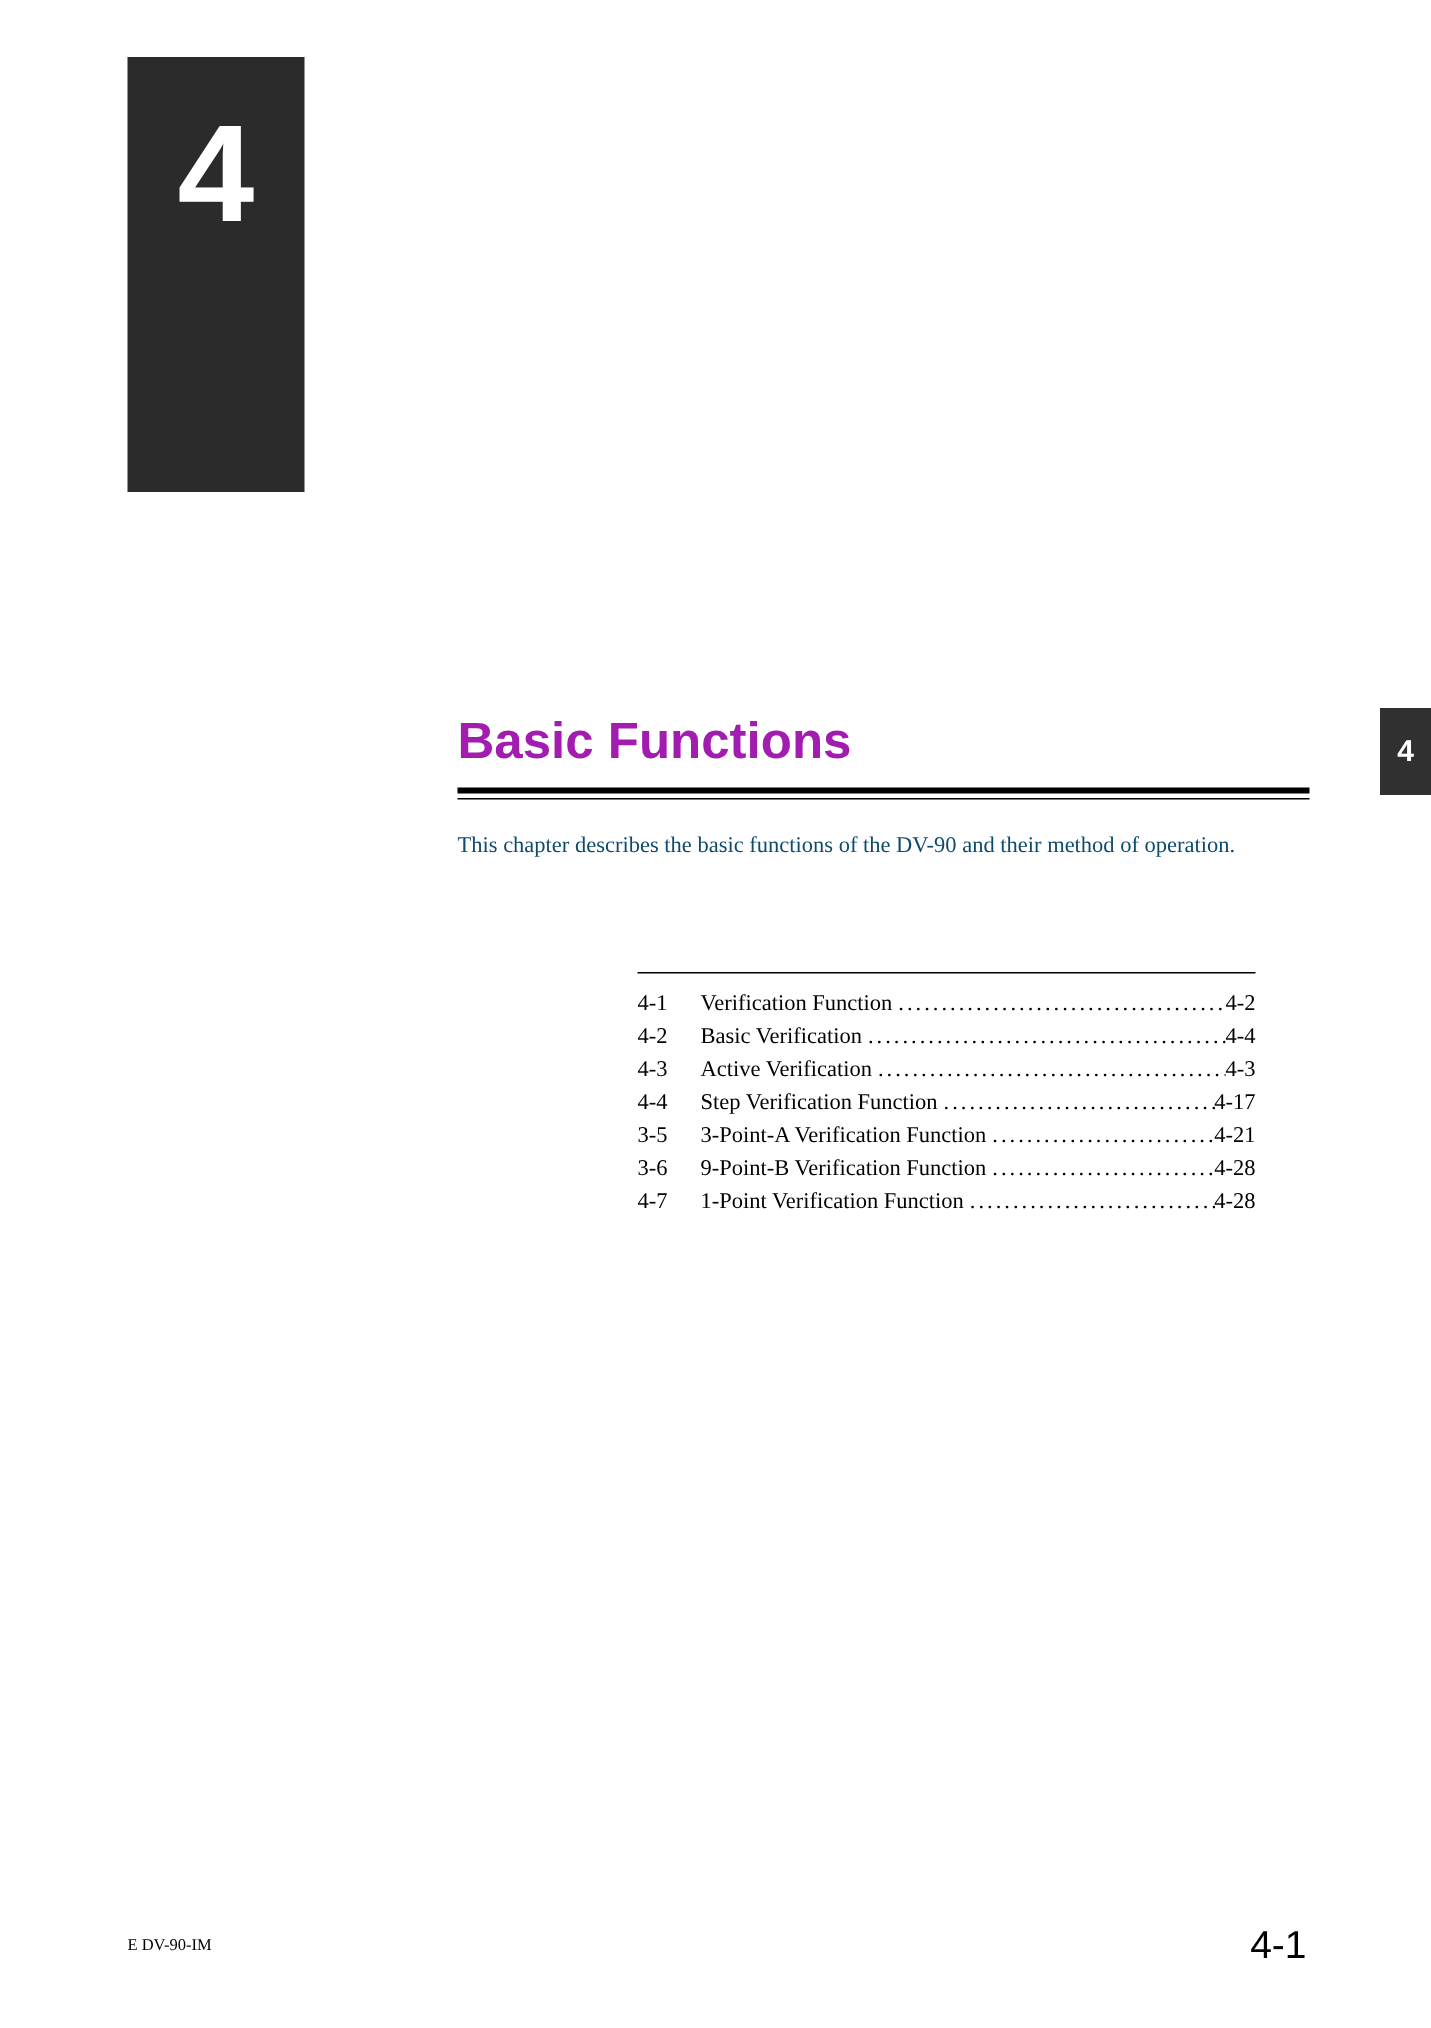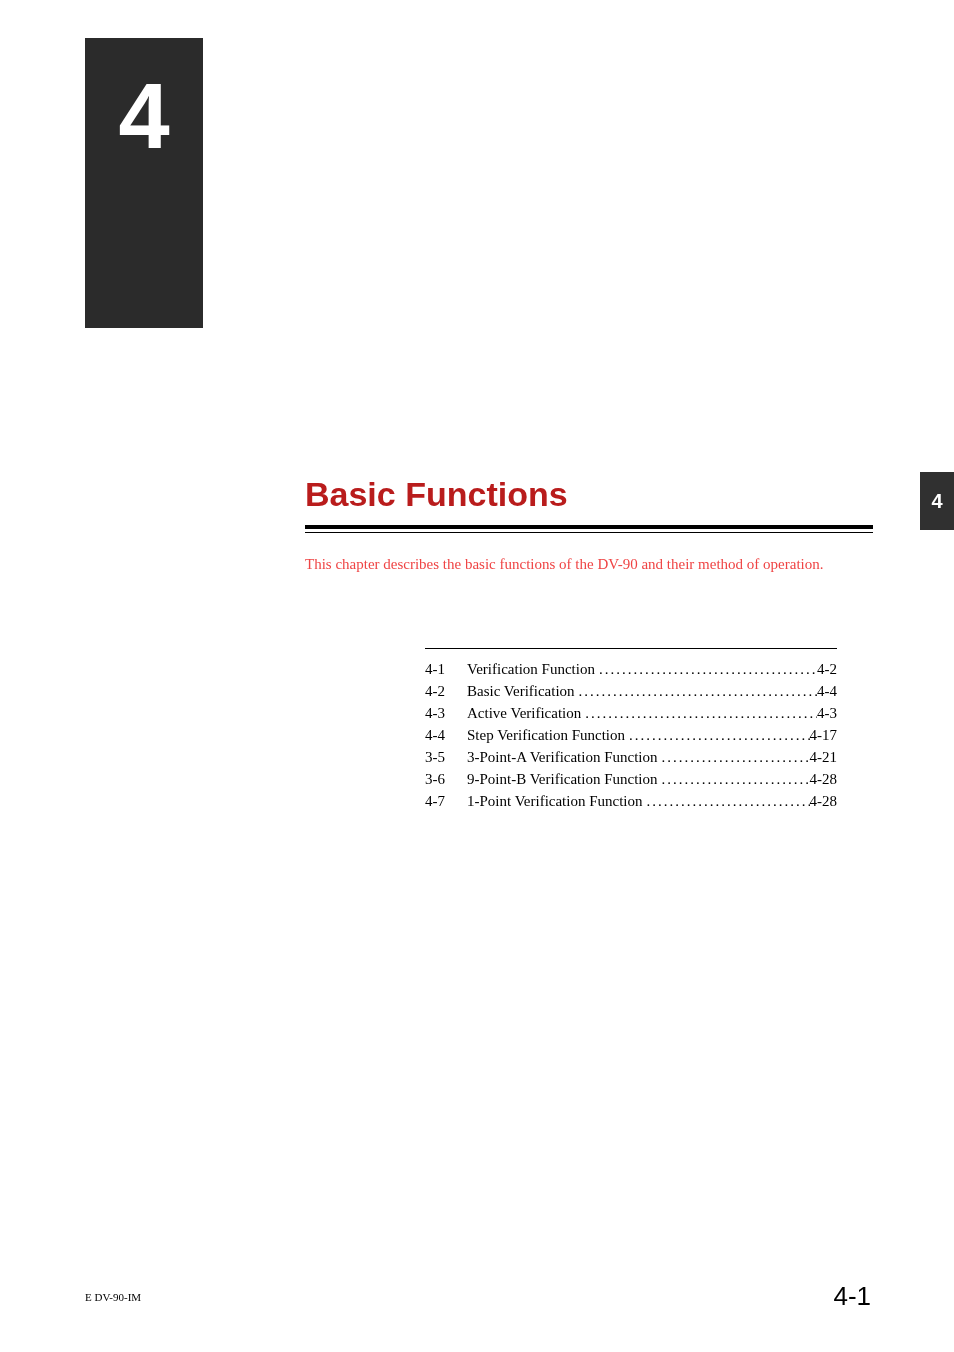--- a/index.html
+++ b/index.html
@@ -48,21 +48,21 @@
       font-size: 20px;
       font-weight: bold;
     }
     .chapter-title {
       position: absolute;
       left: 305px;
       top: 475px;
       font-family: Arial, Helvetica, sans-serif;
       font-size: 34px;
       font-weight: bold;
-      color: #b91c1c;
+      color: #a21caf;
     }
     .title-rule-outer {
       position: absolute;
       left: 305px;
       top: 525px;
       width: 568px;
       height: 10px;
     }
     .title-rule-thick {
       width: 100%;
@@ -73,21 +73,21 @@
       width: 100%;
       height: 1px;
       background: #000000;
       margin-top: 3px;
     }
     .chapter-desc {
       position: absolute;
       left: 305px;
       top: 556px;
       font-size: 15px;
-      color: #ef4444;
+      color: #0c4a6e;
     }
     .toc-container {
       position: absolute;
       left: 425px;
       top: 648px;
       width: 412px;
     }
     .toc-rule {
       width: 100%;
       height: 1px;

